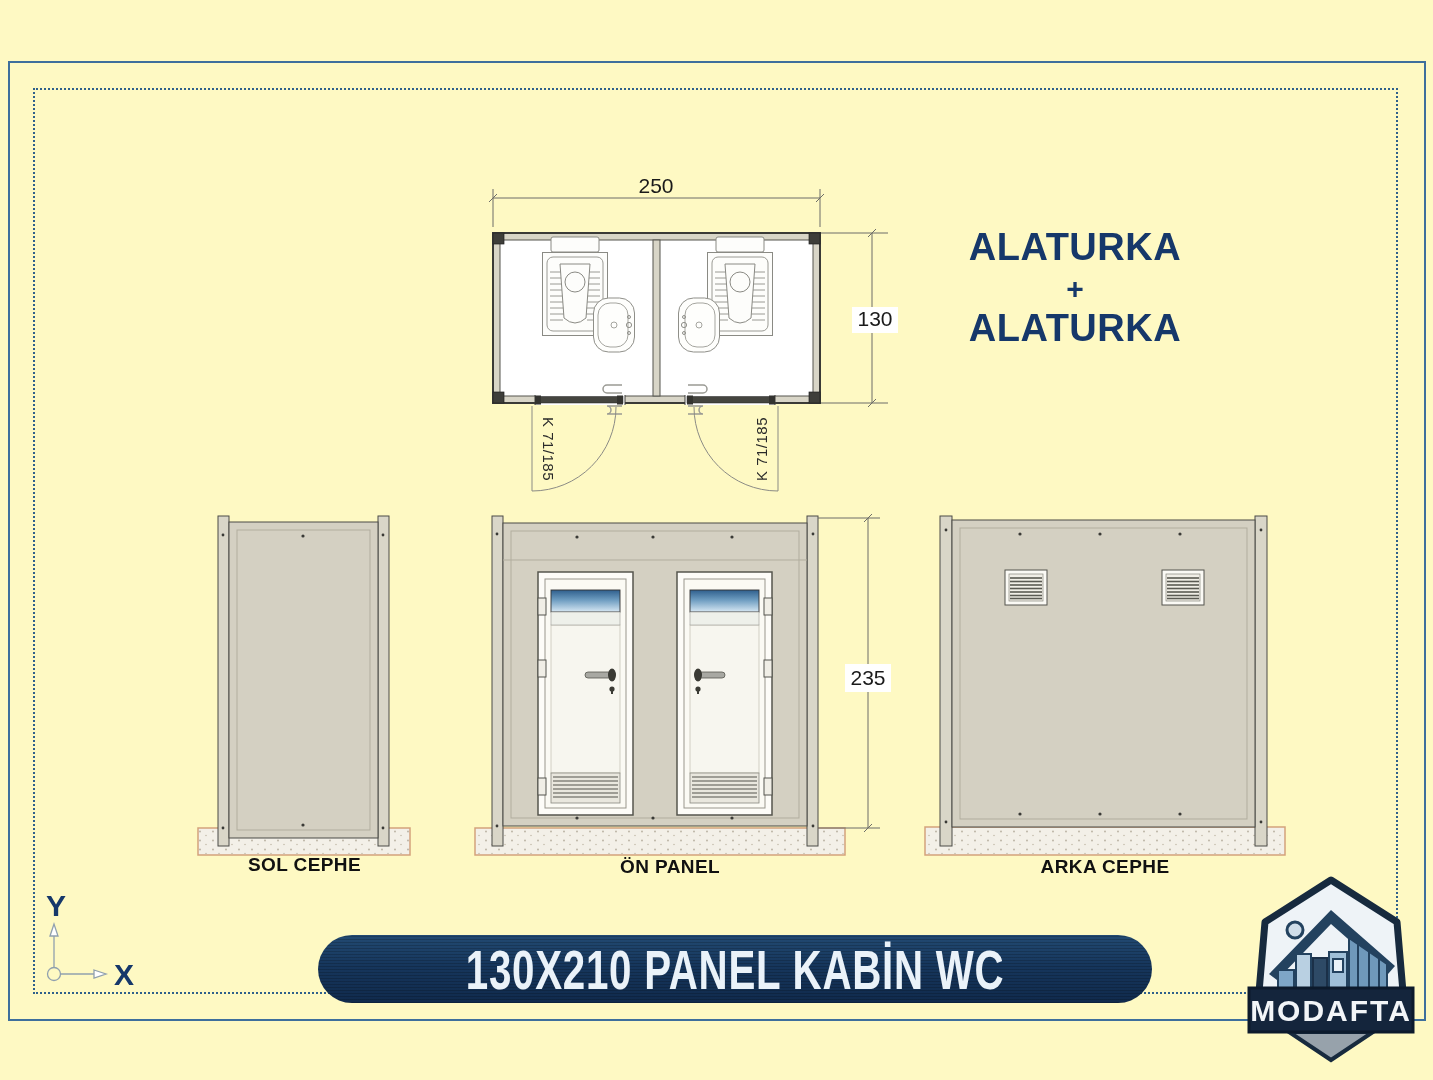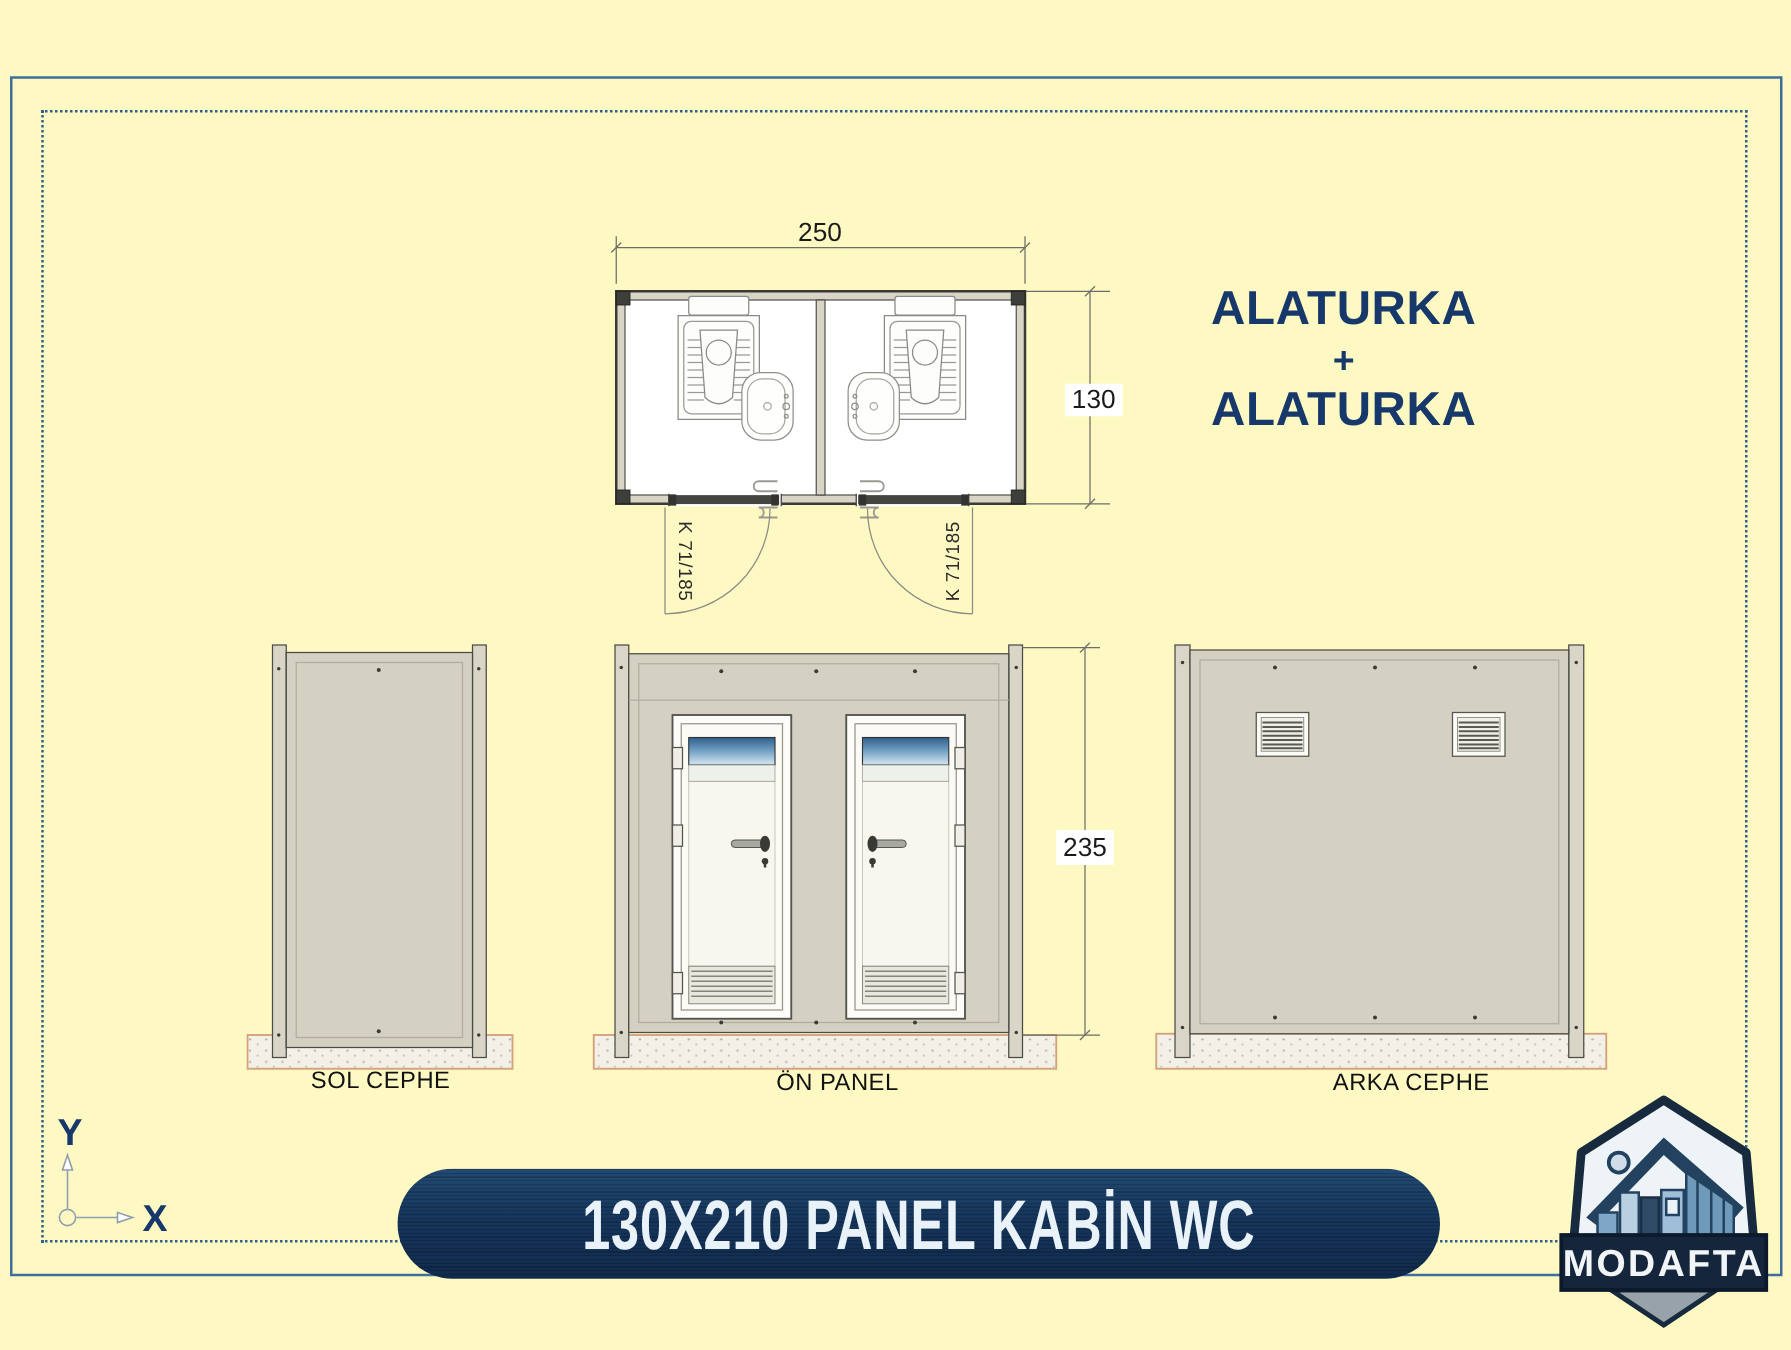--- a/index.html
+++ b/index.html
@@ -5,25 +5,25 @@
   html,body{margin:0;padding:0;background:#ffffff;}
   #page{position:relative;width:1433px;height:1080px;background:#fef9c3;overflow:hidden;
         font-family:"Liberation Sans", sans-serif;}
   .abs{position:absolute;}
   #outer-frame{left:8px;top:61px;right:7px;bottom:59px;border:2px solid var(--border-solid,#3e6f9c);z-index:0;}
   #dotted-frame{left:33px;top:88px;right:35px;bottom:86px;border:2px dotted var(--border-dotted,#2f608b);z-index:0;}
   svg{display:block;}
   svg text{font-family:"Liberation Sans", sans-serif;}
   .dim-text{font-size:21px;fill:#1a1a1a;}
   .swing-text{font-size:15px;fill:#2a2a2a;letter-spacing:.5px;}
-  .cephe-label{font-size:19px;font-weight:400;color:#111;text-align:center;letter-spacing:.4px;z-index:2;}
+  .cephe-label{font-size:19px;font-weight:700;color:#111;text-align:center;letter-spacing:.4px;z-index:2;}
   #note-block{left:952px;top:224px;width:246px;text-align:center;color:var(--accent,#16386a);z-index:1;}
   #note-block .big{font-size:38px;font-weight:700;letter-spacing:.5px;line-height:1.25;}
   #note-block .plus{font-size:30px;font-weight:700;line-height:1.1;}
-  #banner{left:318px;top:935px;width:834px;height:88px;border-radius:46px;z-index:5;
+  #banner{left:318px;top:935px;width:834px;height:68px;border-radius:46px;z-index:5;
           background:
             repeating-linear-gradient(0deg, rgba(0,0,0,.18) 0 1px, rgba(255,255,255,0) 1px 3px),
             linear-gradient(180deg,#224a72 0%, #16365c 45%, #102a4c 100%);
           background-color:var(--banner-bg,#16395f);
           display:flex;align-items:center;justify-content:center;}
   #banner .txt{color:var(--banner-text,#eaf2f9);font-size:56px;font-weight:700;letter-spacing:1px;
                transform:scaleX(.72);white-space:nowrap;}
   #logo{left:1245px;top:874px;z-index:6;}
   #axis{left:34px;top:890px;z-index:1;}
   .layer{z-index:1;}
@@ -275,21 +275,21 @@
         <circle cx="180" cy="300" r="1.6"></circle>
         <circle cx="260" cy="300" r="1.6"></circle>
       <circle cx="26" cy="16" r="1.4"></circle>
         <circle cx="341" cy="16" r="1.4"></circle>
       <circle cx="26" cy="308" r="1.4"></circle>
         <circle cx="341" cy="308" r="1.4"></circle>
     </g>
     <use href="#sym-vent" transform="translate(85,56)"></use>
     <use href="#sym-vent" transform="translate(242,56)"></use>
   </svg>
-  <div class="abs cephe-label" style="left:944px;top:856px;width:370px">ARKA CEPHE</div>
+  <div class="abs cephe-label" style="left:920px;top:856px;width:370px">ARKA CEPHE</div>
 
   <svg id="axis" class="abs" width="120" height="105" viewBox="0 0 120 105">
     <g stroke="#90a0ae" stroke-width="1.3" fill="none">
       <circle cx="20" cy="84" r="6.5"></circle>
       <line x1="20" y1="77" x2="20" y2="40"></line>
       <path d="M16,46 L20,34 L24,46 Z" fill="#ffffff"></path>
       <line x1="27" y1="84" x2="66" y2="84"></line>
       <path d="M60,80 L72,84 L60,88 Z" fill="#ffffff"></path>
     </g>
     <text x="12" y="26" font-size="30" font-weight="700" fill="#16386a">Y</text>

